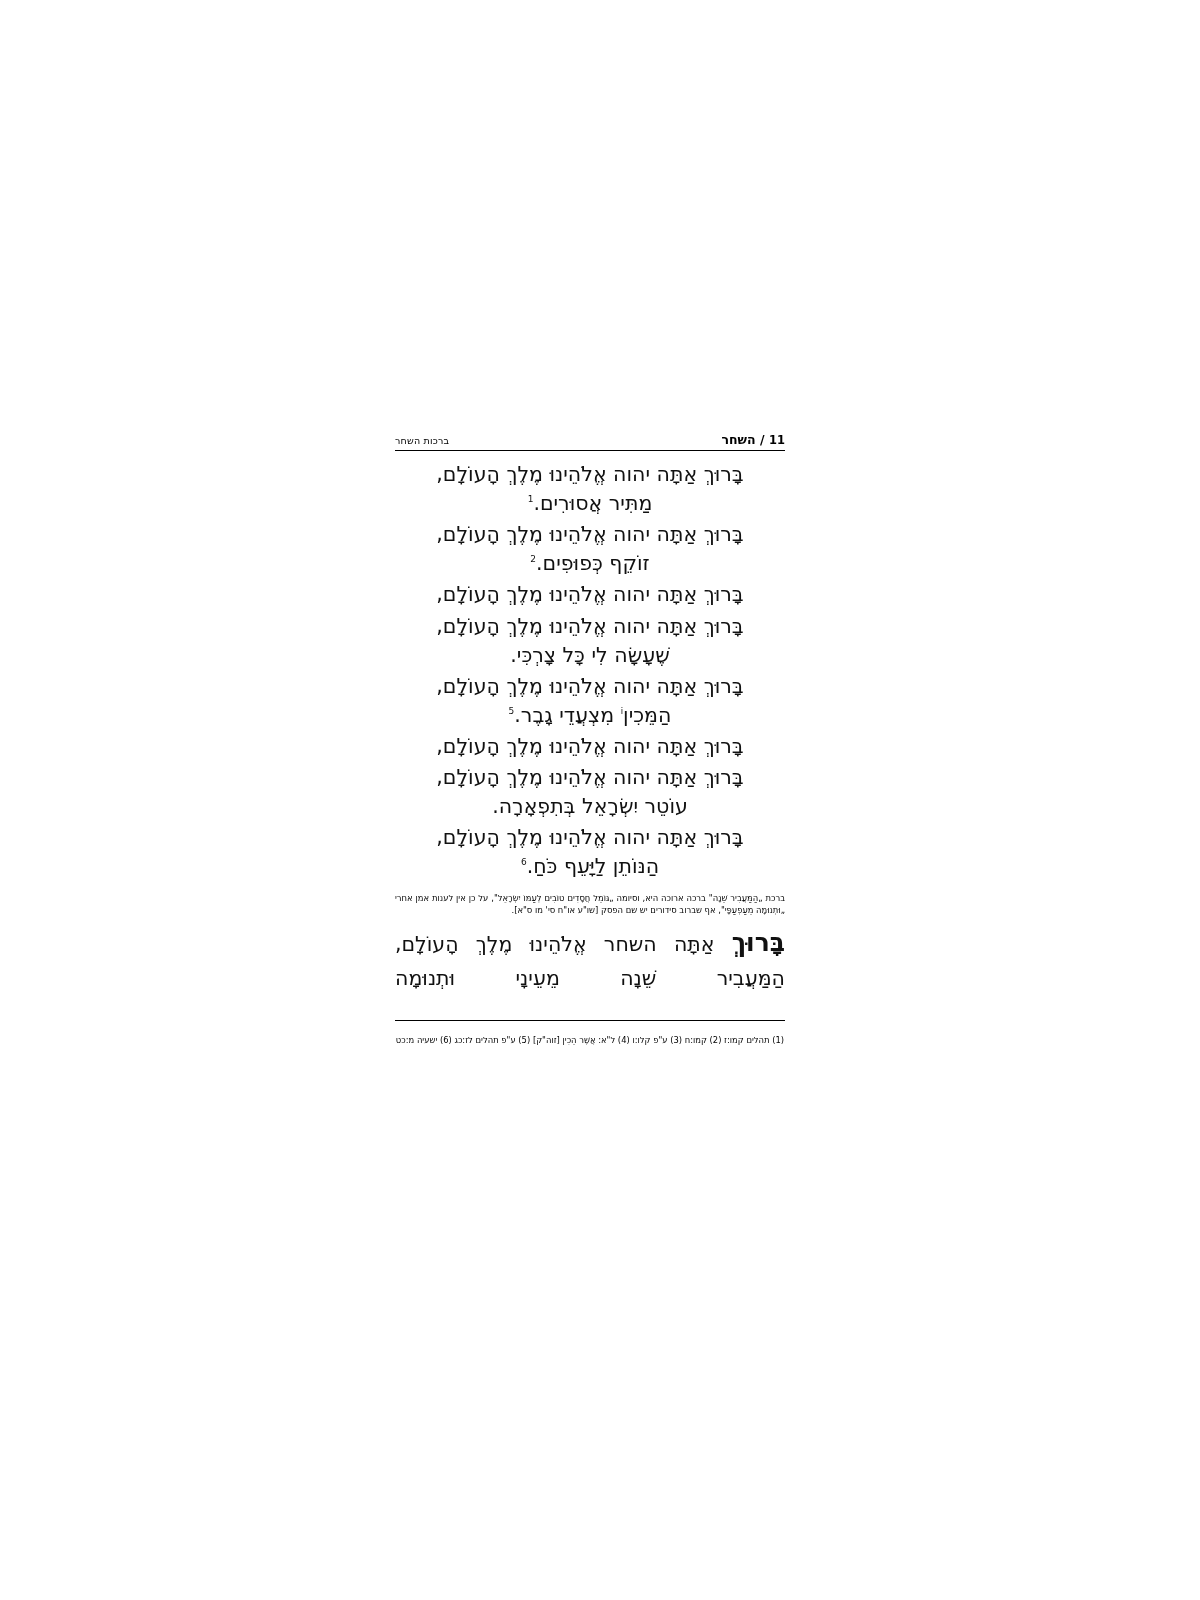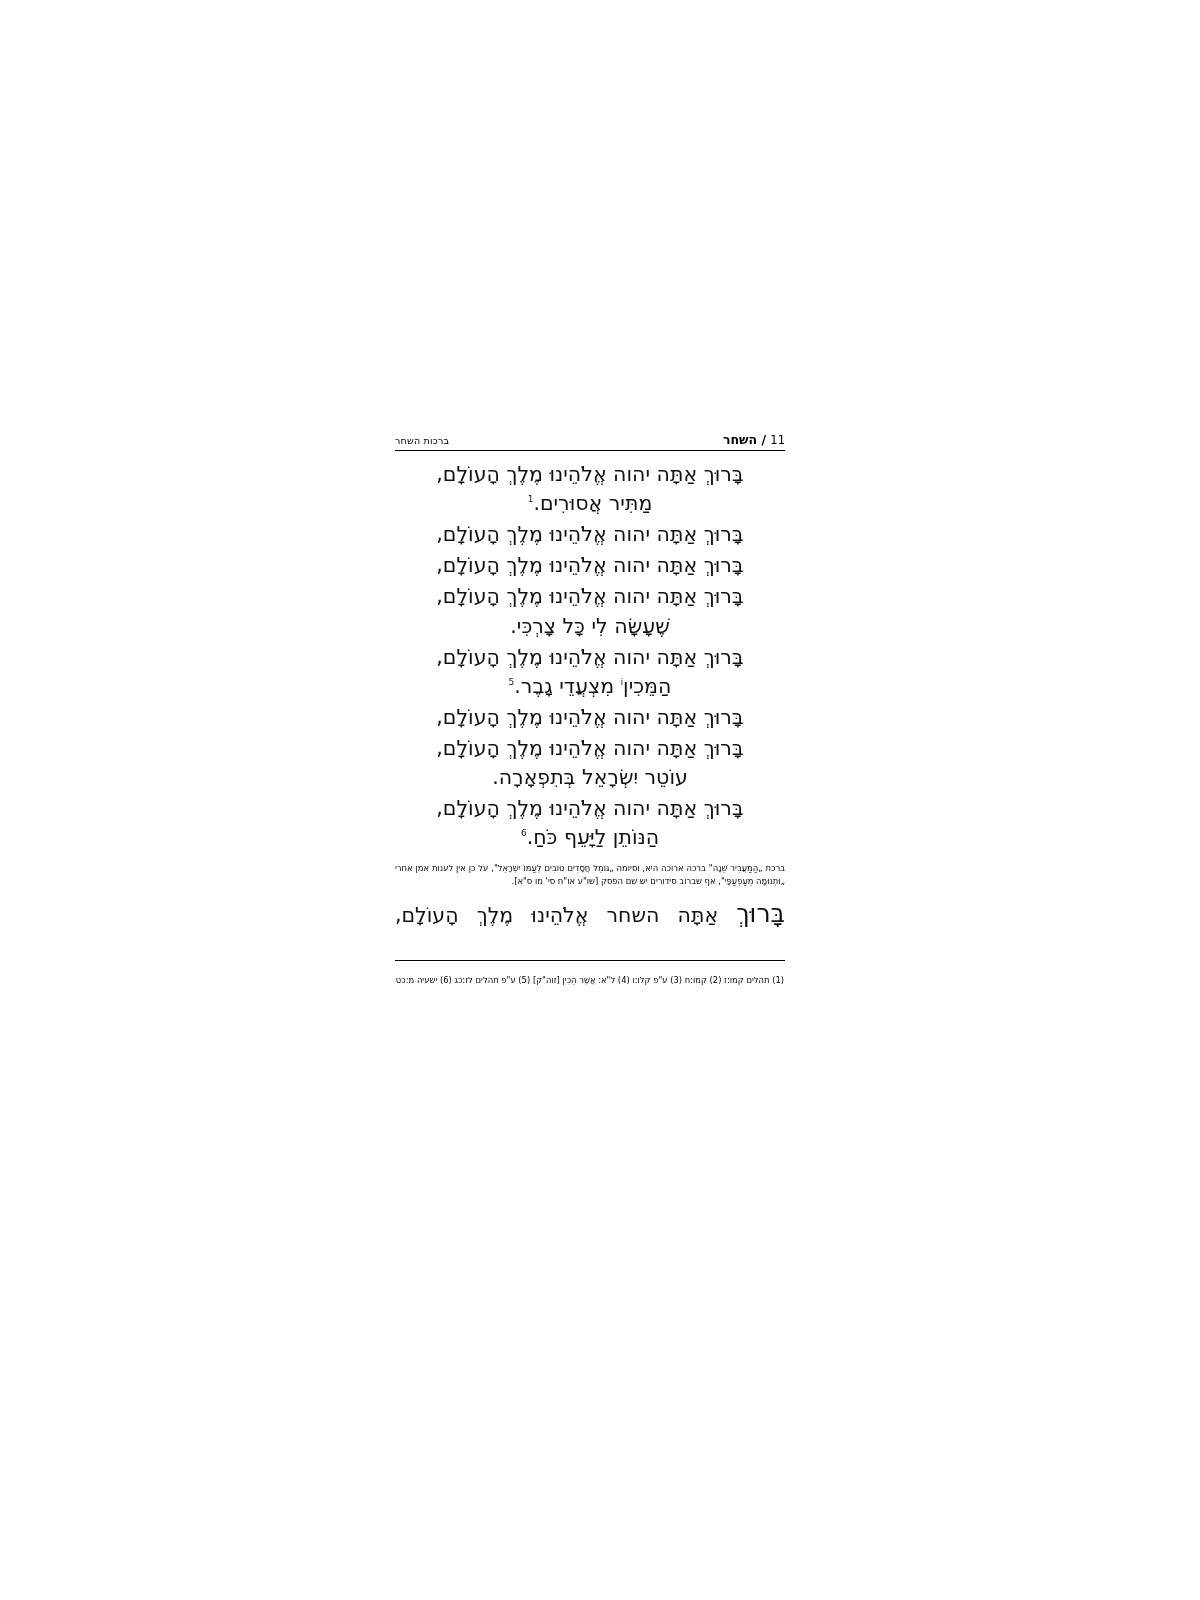--- a/index.html
+++ b/index.html
@@ -45,21 +45,21 @@
     letter-spacing: 0.2px;
     color: #000;
   }
   .header-left {
     font-size: 12.5px;
     font-weight: bold;
     color: #000;
     white-space: nowrap;
   }
   .header-left .pagenum {
-    font-weight: normal;
+    font-weight: bold;
     font-size: 11.5px;
   }
 
   
   .blessings {
     direction: rtl;
   }
   .blessing {
     margin-bottom: 2px;
   }
@@ -105,21 +105,21 @@
   }
   .final-line {
     font-size: 20.5px;
     line-height: 1.55;
     text-align: justify;
     text-align-last: justify;
     color: #111;
   }
   .final-line .bigword {
     font-size: 25px;
-    font-weight: normal;
+    font-weight: bold;
   }
   .final-line.spaced {
     word-spacing: 6px;
   }
 
   
   .footnote-rule {
     border: none;
     border-top: 1px solid #000;
     margin: 26px 0 4px 0;
@@ -151,20 +151,21 @@
 
     <div class="blessings">
 
       <div class="blessing">
         <div class="bless-line first">בָּרוּךְ אַתָּה יהוה אֱלֹהֵינוּ מֶלֶךְ הָעוֹלָם,</div>
         <div class="bless-line second"><span>מַתִּיר אֲסוּרִים.</span><sup class="ref">1</sup></div>
       </div>
 
       <div class="blessing">
         <div class="bless-line first">בָּרוּךְ אַתָּה יהוה אֱלֹהֵינוּ מֶלֶךְ הָעוֹלָם,</div>
+        <div class="bless-line second"><span>זוֹקֵף כְּפוּפִים.</span><sup class="ref">2</sup></div>
       </div>
 
       <div class="blessing">
         <div class="bless-line first">בָּרוּךְ אַתָּה יהוה אֱלֹהֵינוּ מֶלֶךְ הָעוֹלָם,</div>
       </div>
 
       <div class="blessing">
         <div class="bless-line first">בָּרוּךְ אַתָּה יהוה אֱלֹהֵינוּ מֶלֶךְ הָעוֹלָם,</div>
         <div class="bless-line second"><span>שֶׁעָשָׂה לִי כָּל צָרְכִּי.</span><sup class="ref"></sup></div>
       </div>
@@ -190,19 +191,20 @@
 
     </div>
 
     <div class="commentary">ברכת „הַמַּעֲבִיר שֵׁנָה" ברכה ארוכה היא, וסיומה „גּוֹמֵל חֲסָדִים טוֹבִים לְעַמּוֹ יִשְׂרָאֵל", על כן אין לענות אמן אחרי „וּתְנוּמָה מֵעַפְעַפָּי", אף שברוב סידורים יש שם הפסק [שו"ע או"ח סי' מו ס"א].</div>
 
     <div class="final-blessing">
       <div class="final-line spaced">
         <span class="bigword">בָּרוּךְ</span>
         <span>אַתָּה השחר אֱלֹהֵינוּ מֶלֶךְ הָעוֹלָם,</span>
       </div>
+      <div class="final-line spaced">הַמַּעֲבִיר שֵׁנָה מֵעֵינָי וּתְנוּמָה</div>
     </div>
 
     <hr class="footnote-rule">
     <div class="footnotes">(1) תהלים קמו:ז (2) קמו:ח (3) ע"פ קלו:ו (4) ל"א: אֲשֶׁר הֵכִין [זוה"ק] (5) ע"פ תהלים לז:כג (6) ישעיה מ:כט</div>
 
   </div>
 </div>
 
 </body></html>

